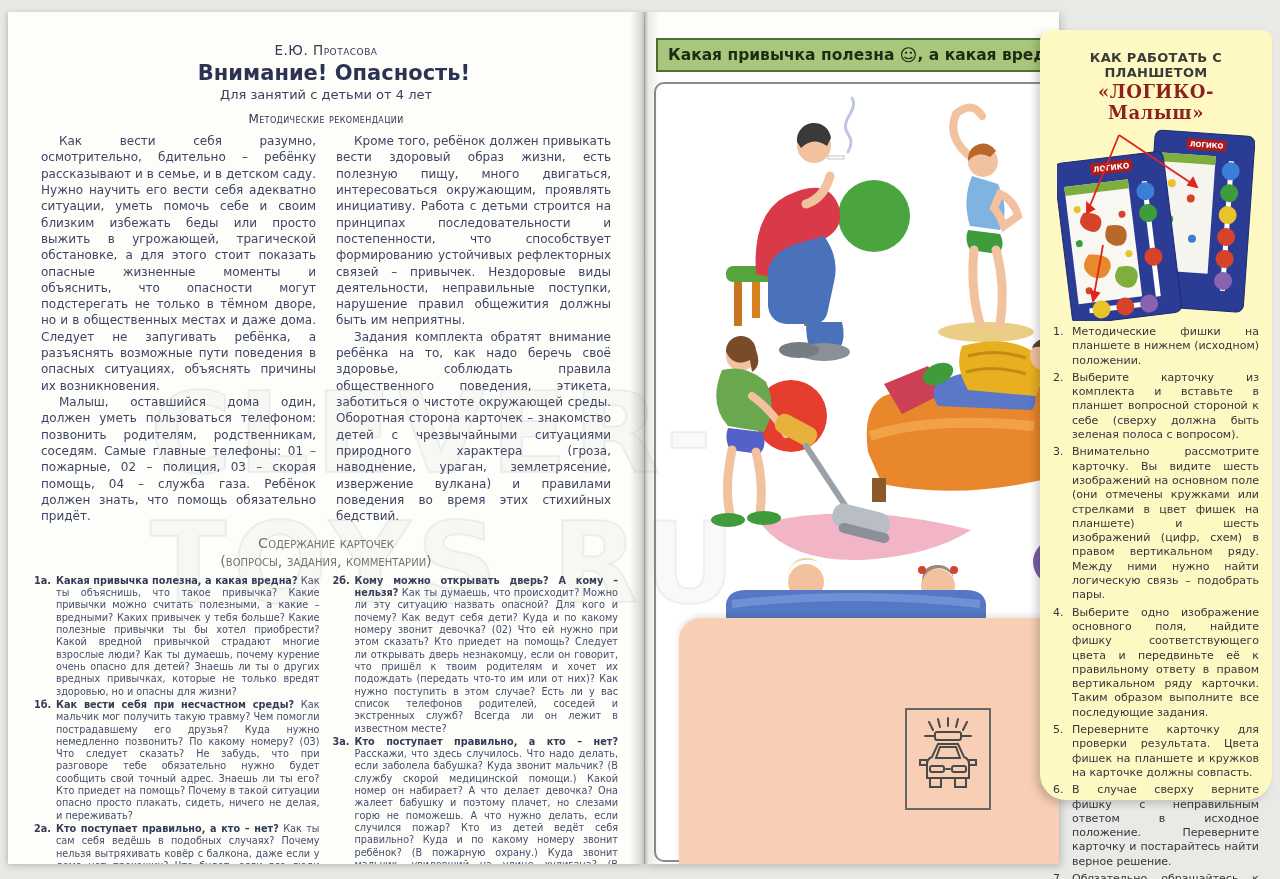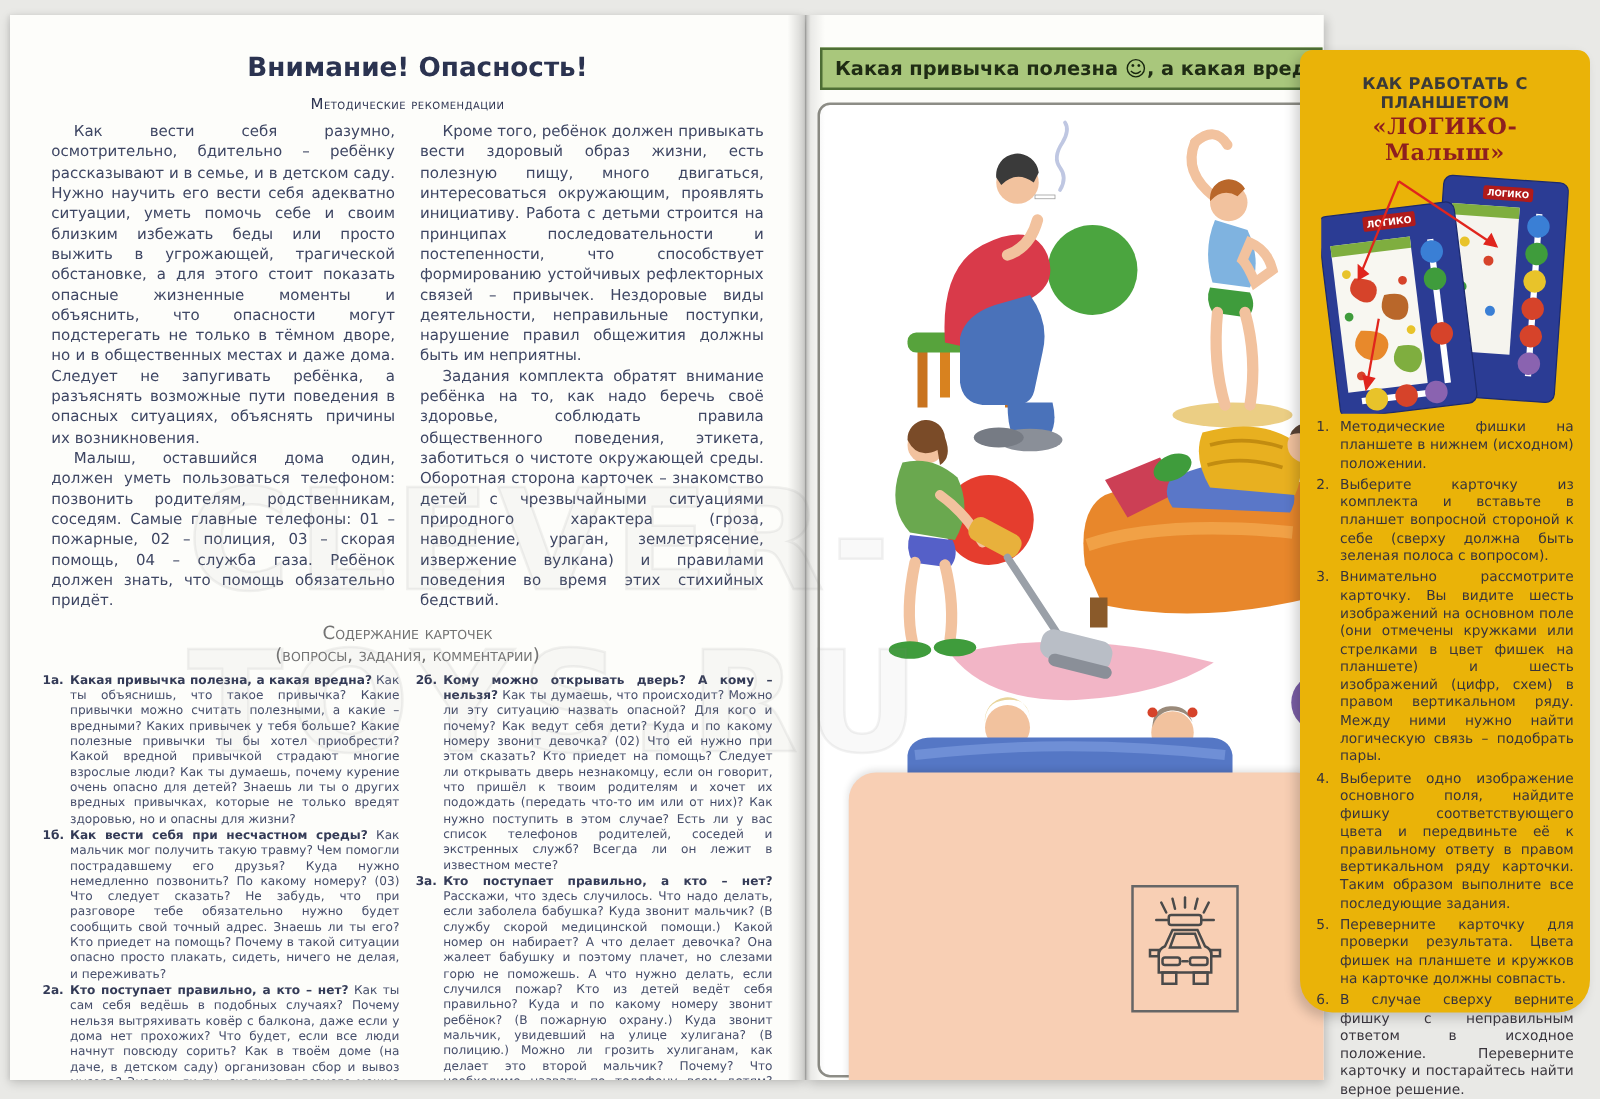--- a/index.html
+++ b/index.html
@@ -56,22 +56,22 @@
     background:#f8cfb4; border-radius:22px 22px 0 0;
     box-shadow:0 -2px 6px rgba(0,0,0,.12);
   }
   .police-box{
     position:absolute; left:226px; top:90px; width:86px; height:102px;
     border:2px solid #666; background:#f8cfb4; box-sizing:border-box;
     display:flex; align-items:center; justify-content:center;
   }
   
   .bookmark{
-    position:absolute; left:1040px; top:40px; width:232px; height:770px; z-index:6;
-    background:#eab308; border-radius:10px 10px 26px 26px;
+    position:absolute; left:1040px; top:30px; width:232px; height:770px; z-index:6;
+    background:#fef9c3; border-radius:10px 10px 26px 26px;
     box-shadow:-4px 4px 9px rgba(0,0,0,.18);
     box-sizing:border-box; padding:12px 13px 0 13px;
   }
   .bm-title1{ font-size:13px; font-weight:bold; color:#3a3a3a; text-align:center; margin-top:8px; letter-spacing:.3px;}
   .bm-title2{ font-family:"DejaVu Serif","Liberation Serif",serif; font-size:18px; font-weight:bold; color:#8e1f1f; text-align:center; margin-top:1px; letter-spacing:.5px;}
   .bm-image{ display:block; margin:6px auto 2px auto; }
   .bm-steps{ margin:4px 0 0 0; padding:0; list-style:none; }
   .bm-steps li{ display:flex; gap:4px; margin-bottom:3px; }
   .step-num{ flex:0 0 15px; font-size:11px; line-height:1.3; color:#38343c;}
   .step-text{ flex:1; font-size:11px; line-height:1.3; color:#38343c; text-align:justify;}
@@ -79,21 +79,23 @@
     position:absolute; left:150px; top:368px; width:1060px; z-index:9; pointer-events:none;
     font-size:112px; font-weight:bold; letter-spacing:6px; text-align:left;
     color:rgba(130,130,130,0.05); -webkit-text-stroke:2px rgba(130,130,130,0.10);
   }
 </style>
 </head>
 <body>
 
 <div class="page page-left">
   <div class="lp-head">
+    <div class="author">Е.Ю. Протасова</div>
     <div class="book-title">Внимание! Опасность!</div>
+    <div class="book-subtitle">Для занятий с детьми от 4 лет</div>
   </div>
   <div class="section-title">Методические рекомендации</div>
 
   <div class="cols">
     <div class="col">
       <p>Как вести себя разумно, осмотрительно, бдительно – ребёнку рассказывают и в семье, и в детском саду. Нужно научить его вести себя адекватно ситуации, уметь помочь себе и своим близким избежать беды или просто выжить в угрожающей, трагической обстановке, а для этого стоит показать опасные жизненные моменты и объяснить, что опасности могут подстерегать не только в тёмном дворе, но и в общественных местах и даже дома. Следует не запугивать ребёнка, а разъяснять возможные пути поведения в опасных ситуациях, объяснять причины их возникновения.</p>
       <p>Малыш, оставшийся дома один, должен уметь пользоваться телефоном: позвонить родителям, родственникам, соседям. Самые главные телефоны: 01 – пожарные, 02 – полиция, 03 – скорая помощь, 04 – служба газа. Ребёнок должен знать, что помощь обязательно придёт.</p>
     </div>
     <div class="col">
       <p>Кроме того, ребёнок должен привыкать вести здоровый образ жизни, есть полезную пищу, много двигаться, интересоваться окружающим, проявлять инициативу. Работа с детьми строится на принципах последовательности и постепенности, что способствует формированию устойчивых рефлекторных связей – привычек. Нездоровые виды деятельности, неправильные поступки, нарушение правил общежития должны быть им неприятны.</p>

